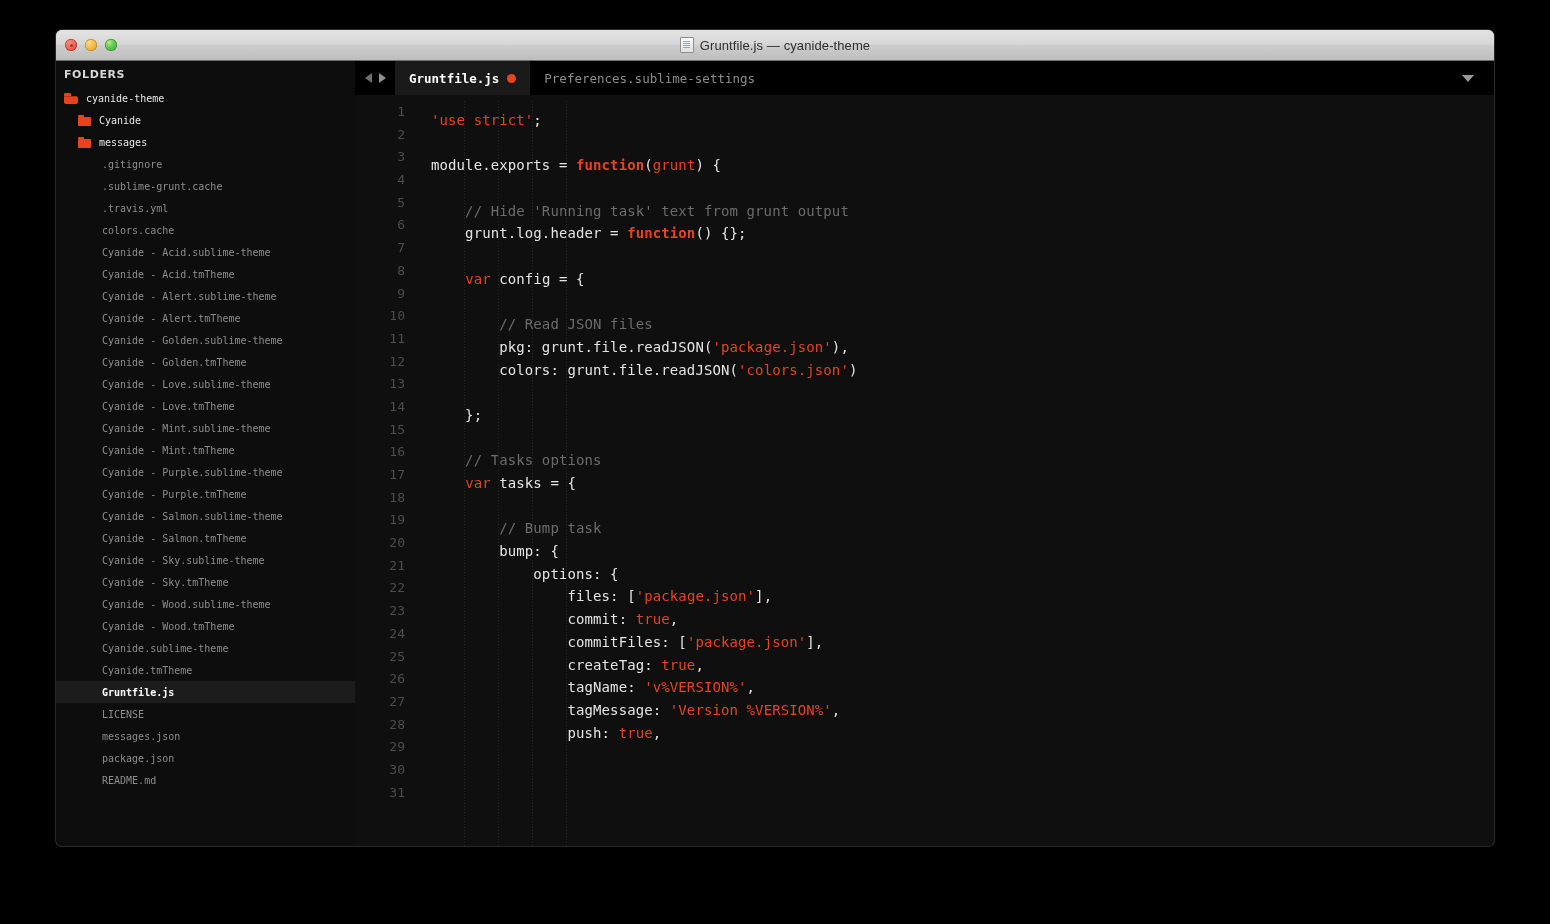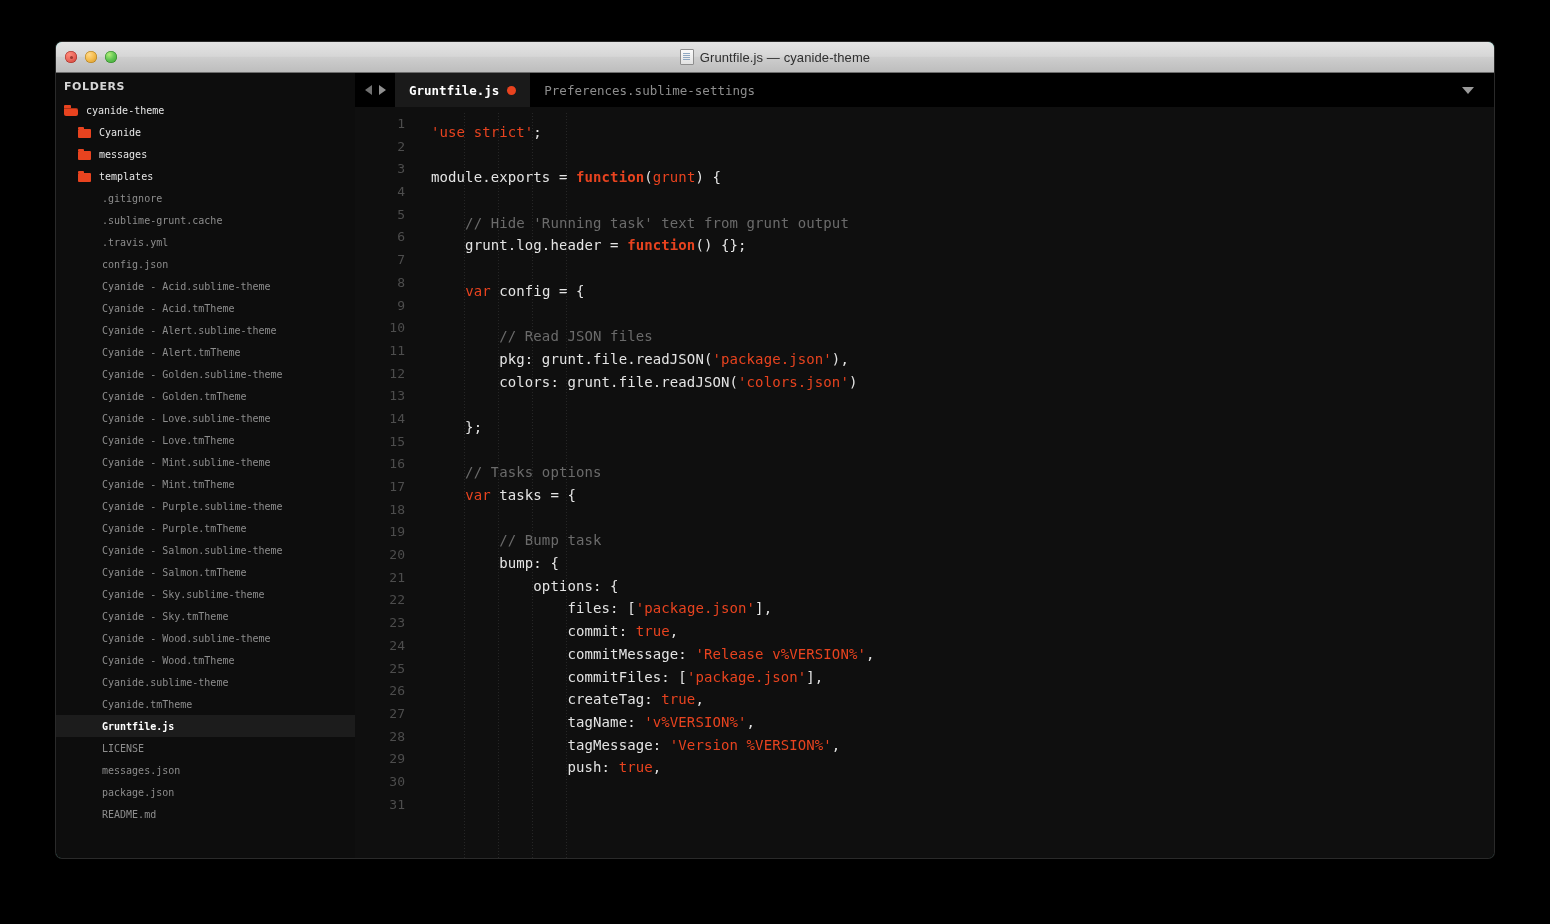--- a/index.html
+++ b/index.html
@@ -19,21 +19,20 @@
   #window {
     position: absolute;
     left: 56px;
     top: 30px;
     width: 1438px;
     height: 816px;
     border-radius: 6px;
     overflow: hidden;
     box-shadow: 0 0 0 1px #2a2a2a;
     background: #5eead4;
-    margin-top: 12px;
   }
 
   
   #titlebar {
     position: relative;
     height: 30px;
     background: linear-gradient(to bottom, #e4e4e4 0%, #d6d6d6 48%, #cecece 50%, #bdbdbd 100%);
     border-bottom: 1px solid #6d6d6d;
     display: flex;
     align-items: center;
@@ -346,35 +345,31 @@
             <span>cyanide-theme</span>
           </div>
           <div class="tree-row folder">
             <span class="folder-icon-closed"></span>
             <span>Cyanide</span>
           </div>
           <div class="tree-row folder">
             <span class="folder-icon-closed"></span>
             <span>messages</span>
           </div>
-          <div class="tree-row folder">
-            <span class="folder-icon-closed"></span>
-            <span>templates</span>
-          </div>
           <div class="tree-row file">
             <span>.gitignore</span>
           </div>
           <div class="tree-row file">
             <span>.sublime-grunt.cache</span>
           </div>
           <div class="tree-row file">
             <span>.travis.yml</span>
           </div>
           <div class="tree-row file">
-            <span>config.json</span>
+            <span>colors.cache</span>
           </div>
           <div class="tree-row file">
             <span>Cyanide - Acid.sublime-theme</span>
           </div>
           <div class="tree-row file">
             <span>Cyanide - Acid.tmTheme</span>
           </div>
           <div class="tree-row file">
             <span>Cyanide - Alert.sublime-theme</span>
           </div>
@@ -524,21 +519,20 @@
               <div class="codeline"><span class="tok-punct">    };</span></div>
               <div class="codeline">&nbsp;</div>
               <div class="codeline"><span class="tok-comment">    // Tasks options</span></div>
               <div class="codeline"><span class="tok-plain">    </span><span class="tok-kw">var</span><span class="tok-plain"> tasks </span><span class="tok-punct">= {</span></div>
               <div class="codeline">&nbsp;</div>
               <div class="codeline"><span class="tok-comment">        // Bump task</span></div>
               <div class="codeline"><span class="tok-plain">        bump: {</span></div>
               <div class="codeline"><span class="tok-plain">            options: {</span></div>
               <div class="codeline"><span class="tok-plain">                files: [</span><span class="tok-str">'package.json'</span><span class="tok-punct">],</span></div>
               <div class="codeline"><span class="tok-plain">                commit: </span><span class="tok-const">true</span><span class="tok-punct">,</span></div>
-              <div class="codeline"><span class="tok-plain">                commitMessage: </span><span class="tok-str">'Release v%VERSION%'</span><span class="tok-punct">,</span></div>
               <div class="codeline"><span class="tok-plain">                commitFiles: [</span><span class="tok-str">'package.json'</span><span class="tok-punct">],</span></div>
               <div class="codeline"><span class="tok-plain">                createTag: </span><span class="tok-const">true</span><span class="tok-punct">,</span></div>
               <div class="codeline"><span class="tok-plain">                tagName: </span><span class="tok-str">'v%VERSION%'</span><span class="tok-punct">,</span></div>
               <div class="codeline"><span class="tok-plain">                tagMessage: </span><span class="tok-str">'Version %VERSION%'</span><span class="tok-punct">,</span></div>
               <div class="codeline"><span class="tok-plain">                push: </span><span class="tok-const">true</span><span class="tok-punct">,</span></div>
             </div>
         </div>
       </div>
 
     </div>

